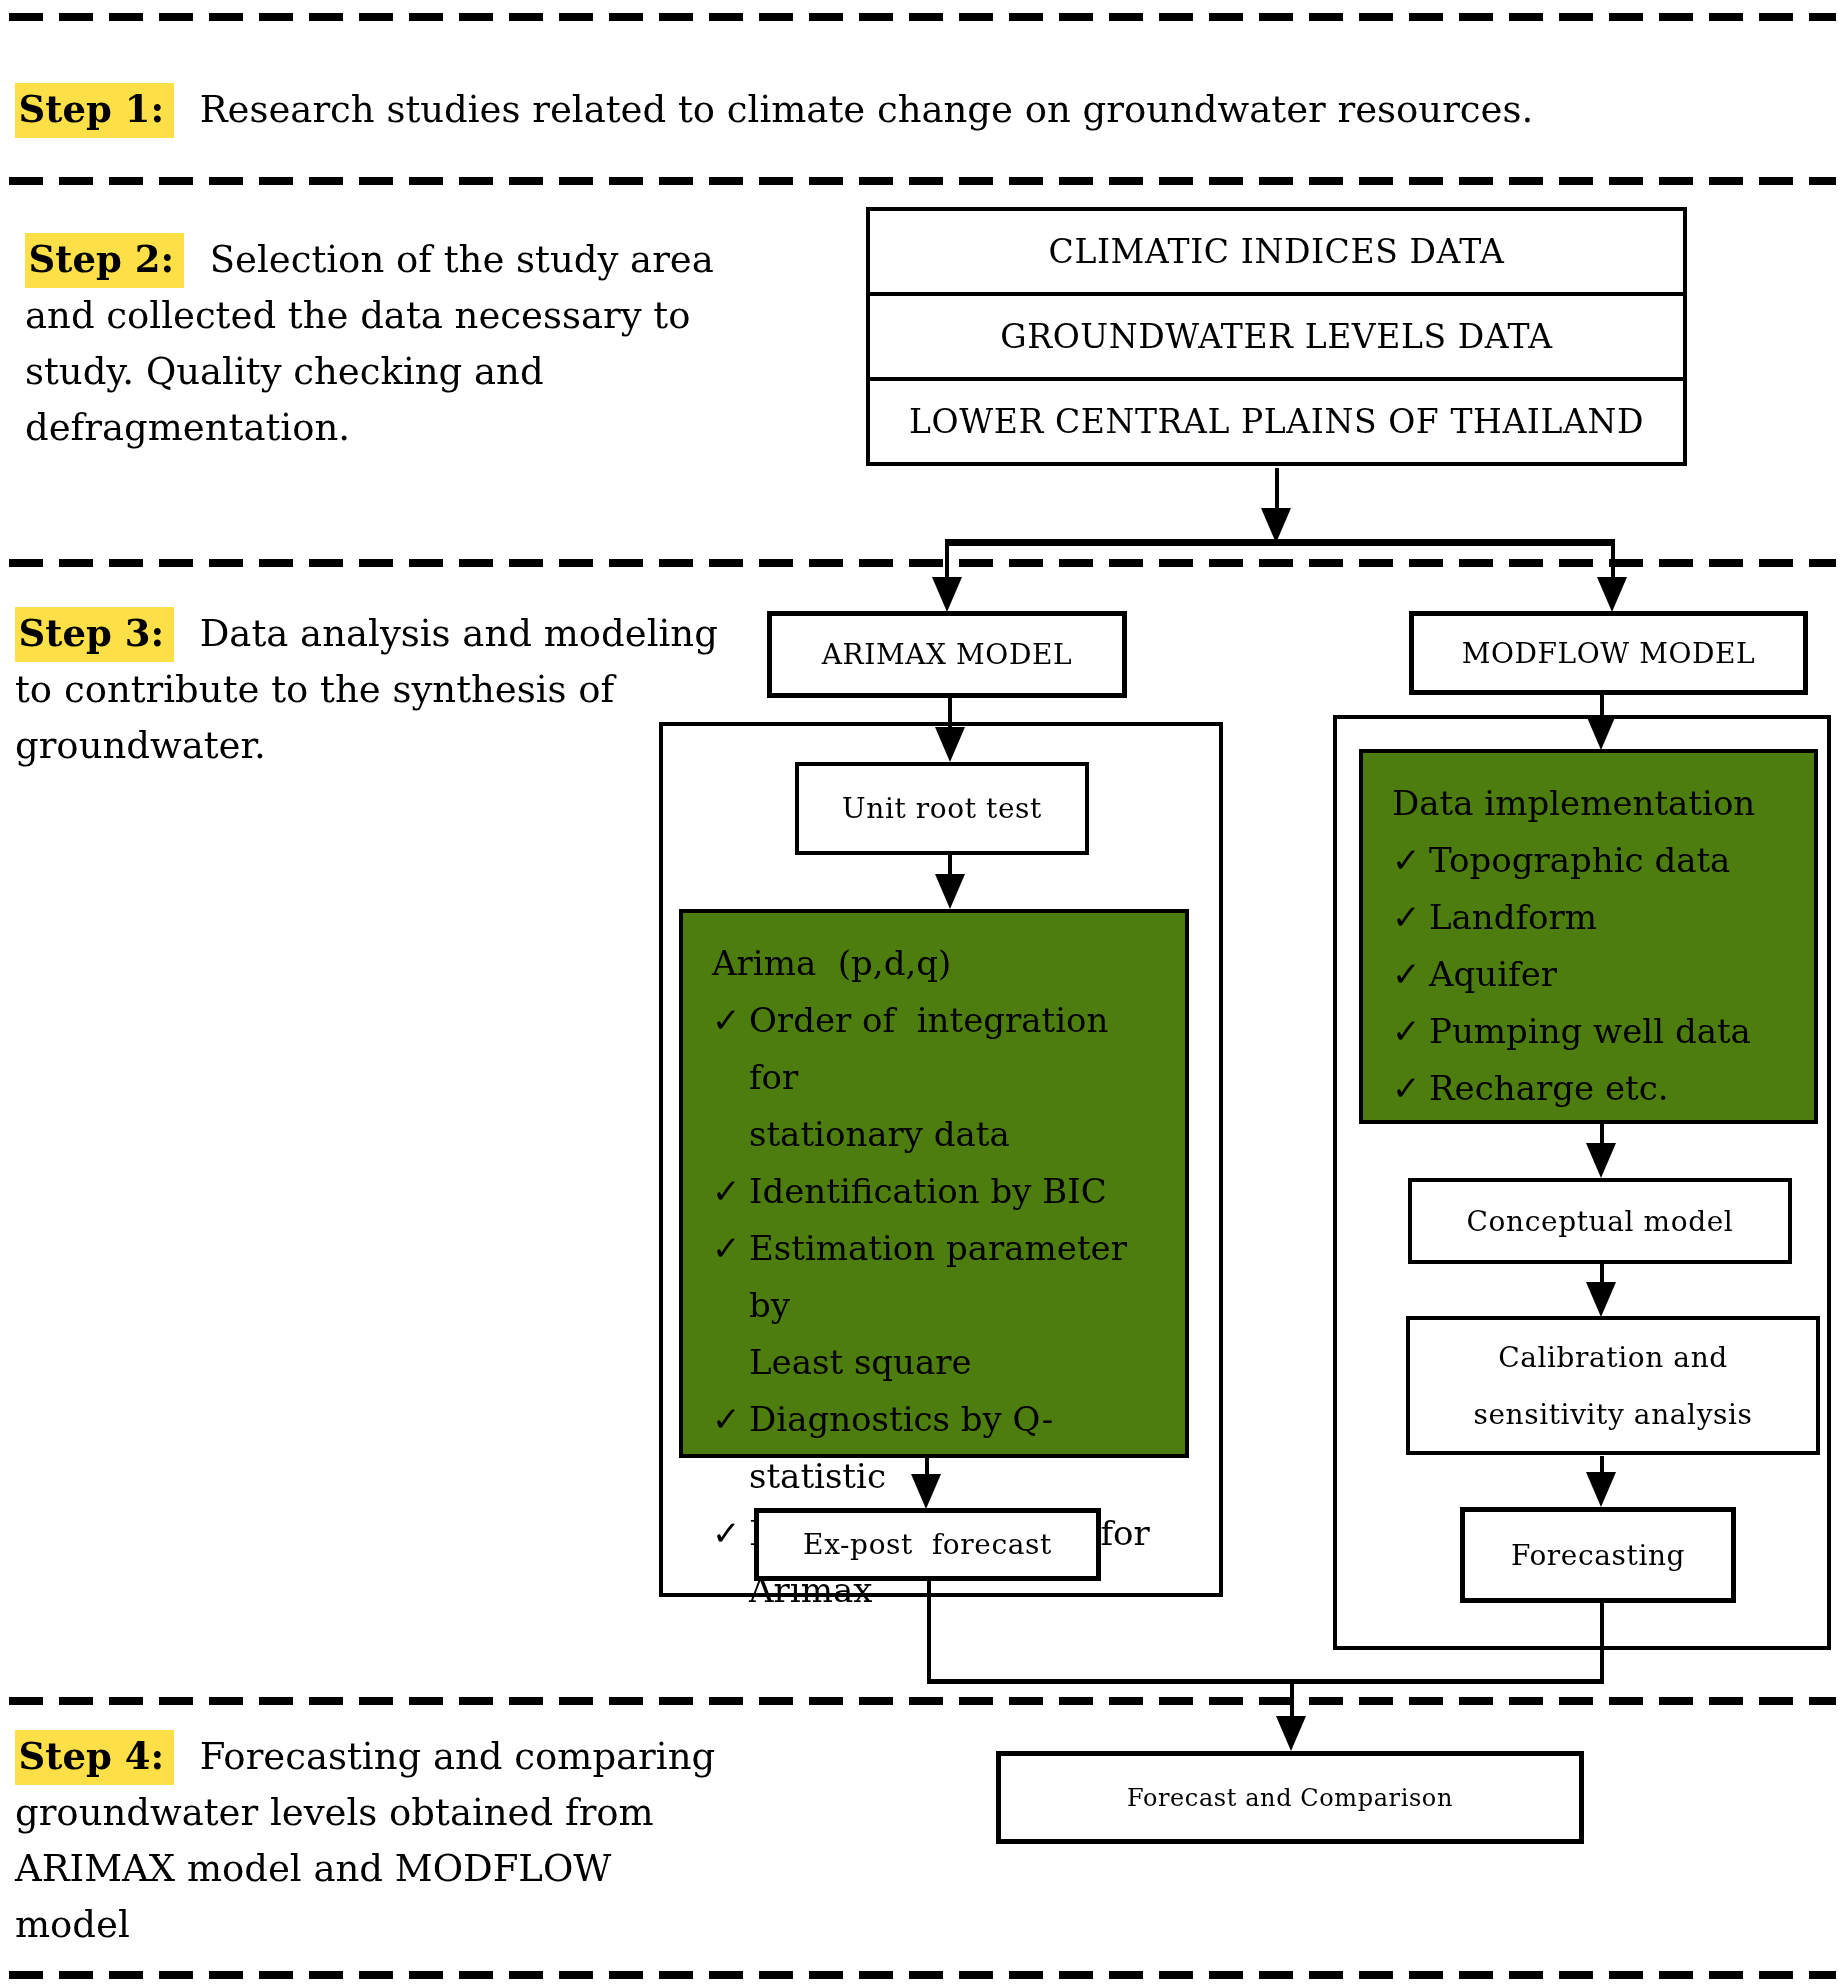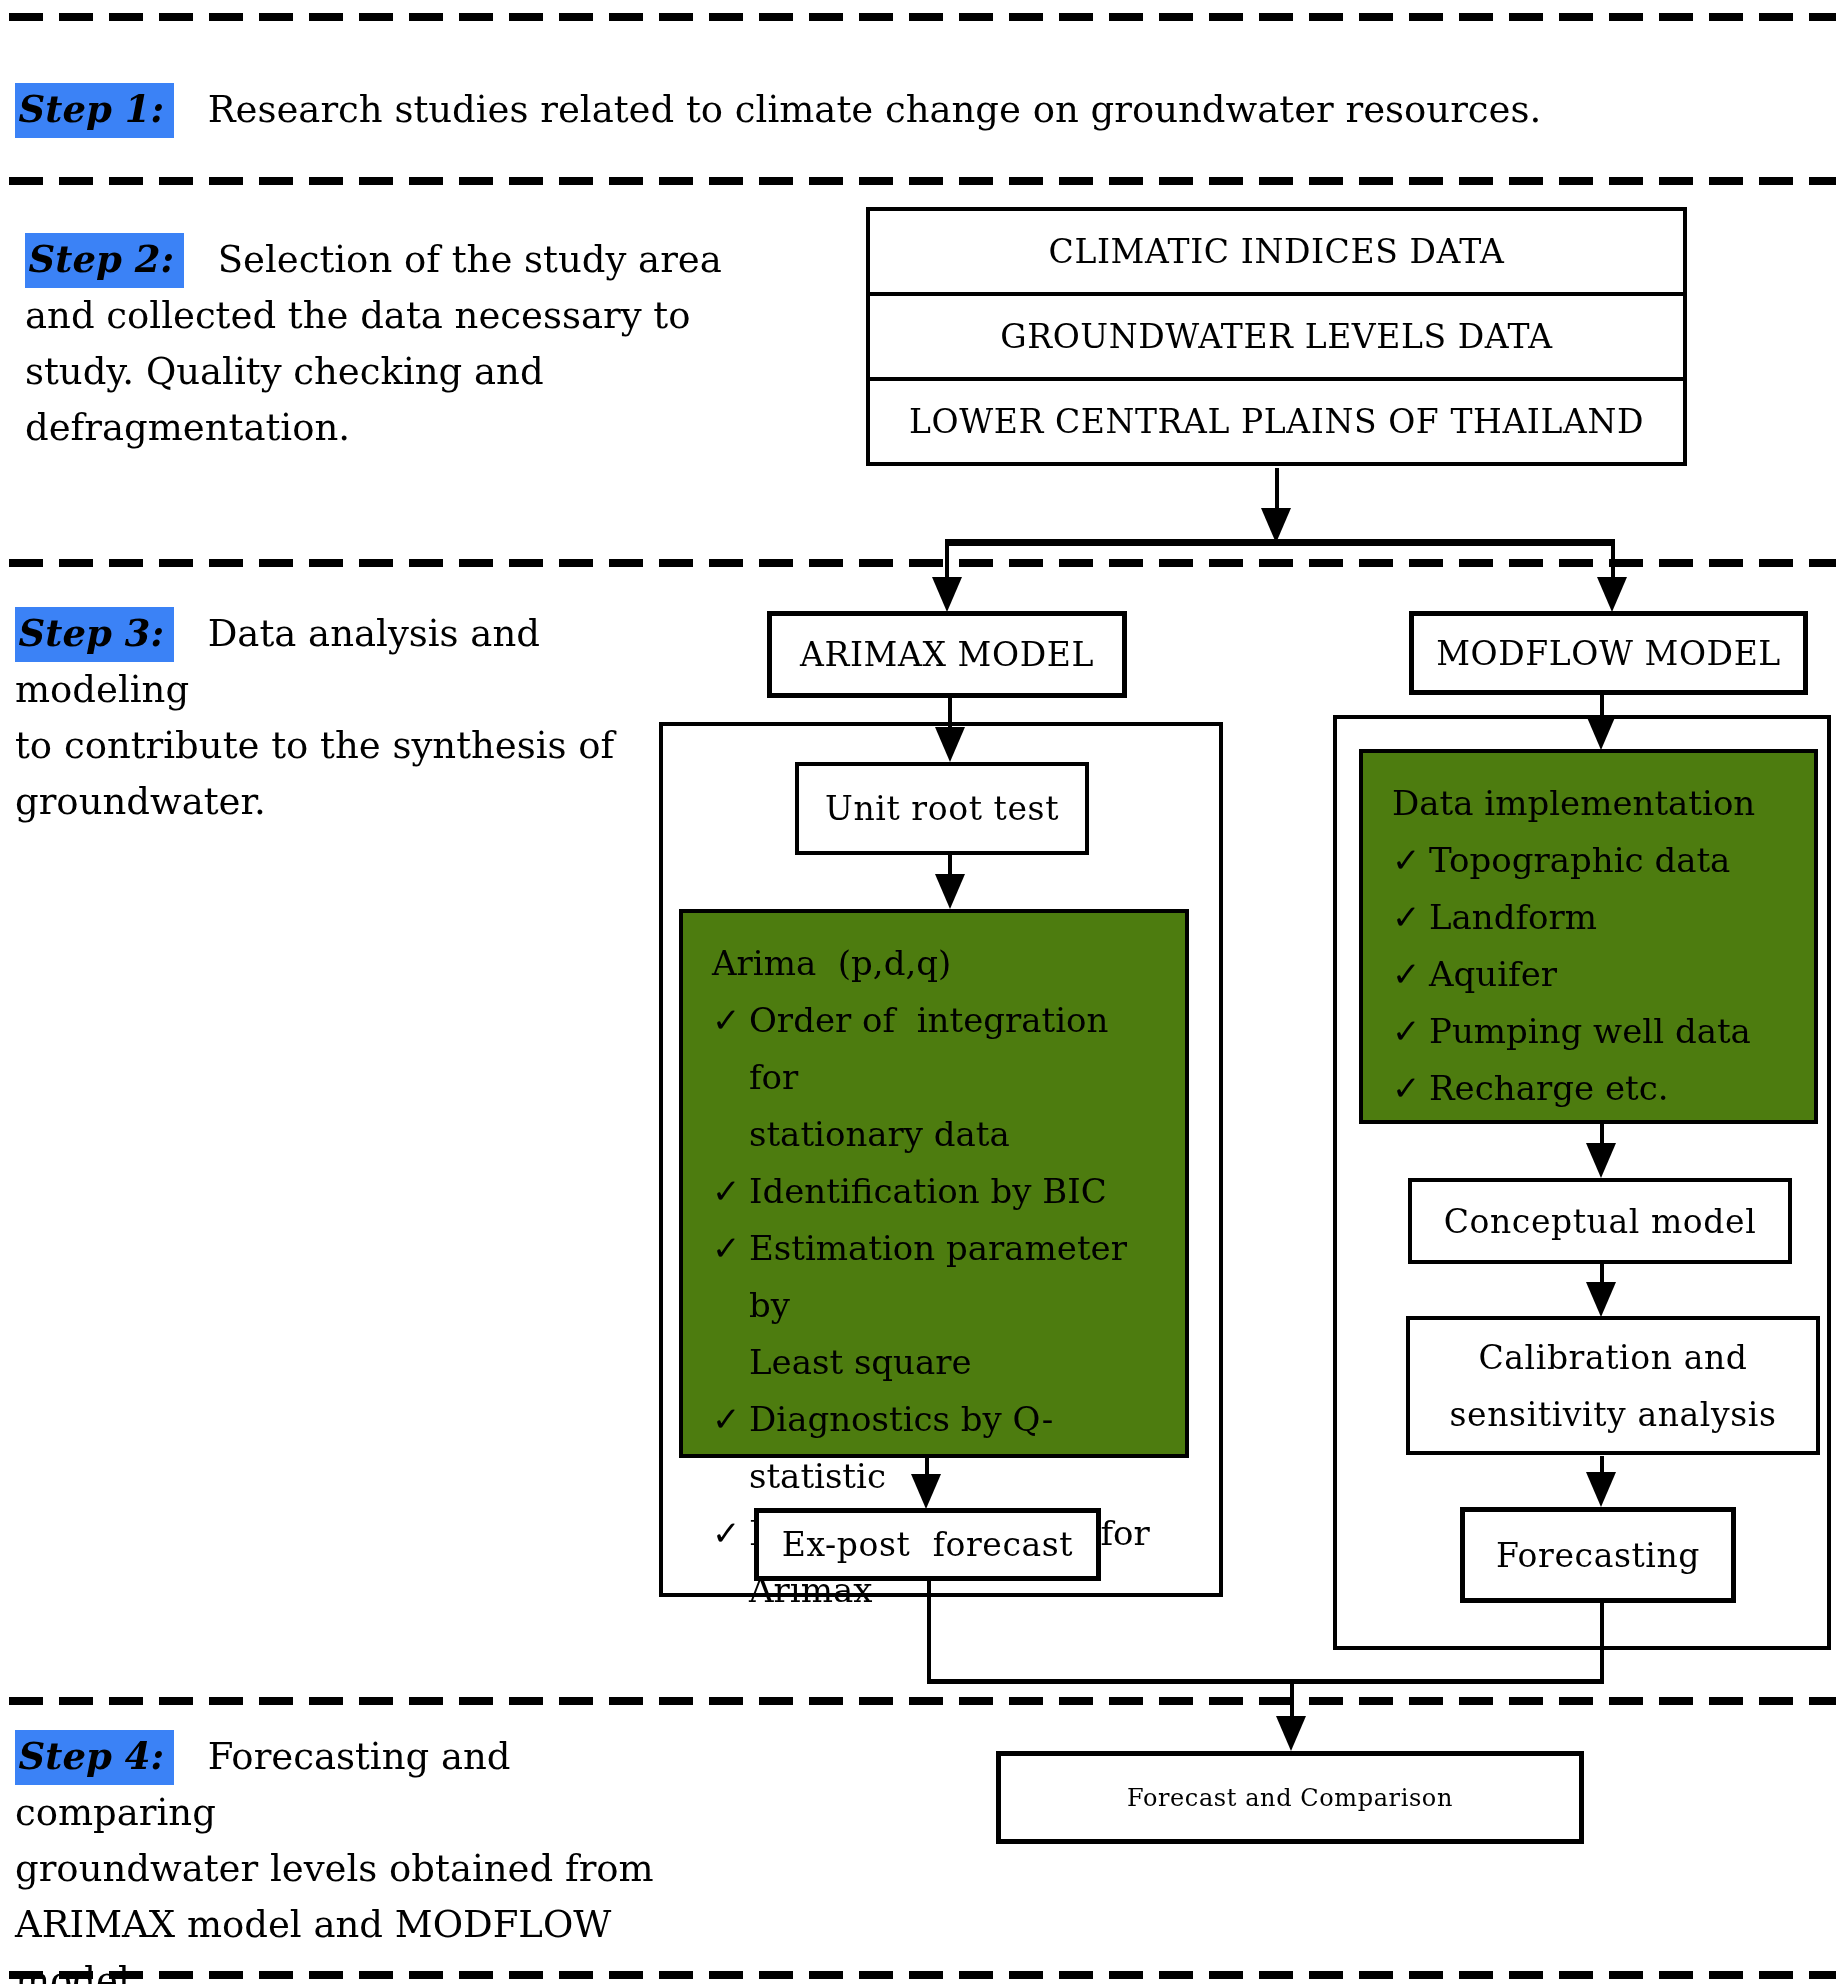--- a/index.html
+++ b/index.html
@@ -16,30 +16,30 @@
     position:absolute;left:9px;width:1827px;height:7.8px;
     background:repeating-linear-gradient(to right,#000 0 34px,transparent 34px 50px);
   }
   
   .step-text{
     position:absolute;
     font-size:37px;line-height:56px;
     white-space:pre-wrap;
   }
   .hl{
-    background:#3b82f6;
-    font-weight:bold;font-style:italic;
+    background:#fde047;
+    font-weight:bold;
     padding:3.6px 9.6px 7.2px 3.6px;
-    margin-right:34px;
+    margin-right:26px;
   }
   
   .box{position:absolute;border:4.8px solid #000;background:#fff;box-sizing:border-box;}
   .center-label{
     display:flex;align-items:center;justify-content:center;
-    text-align:center;font-size:33px;letter-spacing:0.6px;white-space:pre-wrap;
+    text-align:center;font-size:28px;letter-spacing:0.6px;white-space:pre-wrap;
   }
   
   .stackrow{
     height:81px;display:flex;align-items:center;justify-content:center;
     font-size:33px;letter-spacing:0.6px;text-align:center;
   }
   .stackrow + .stackrow{border-top:4.8px solid #000;}
   
   .vline{position:absolute;width:4.2px;background:#000;}
   .hline{position:absolute;height:6.6px;background:#000;}

